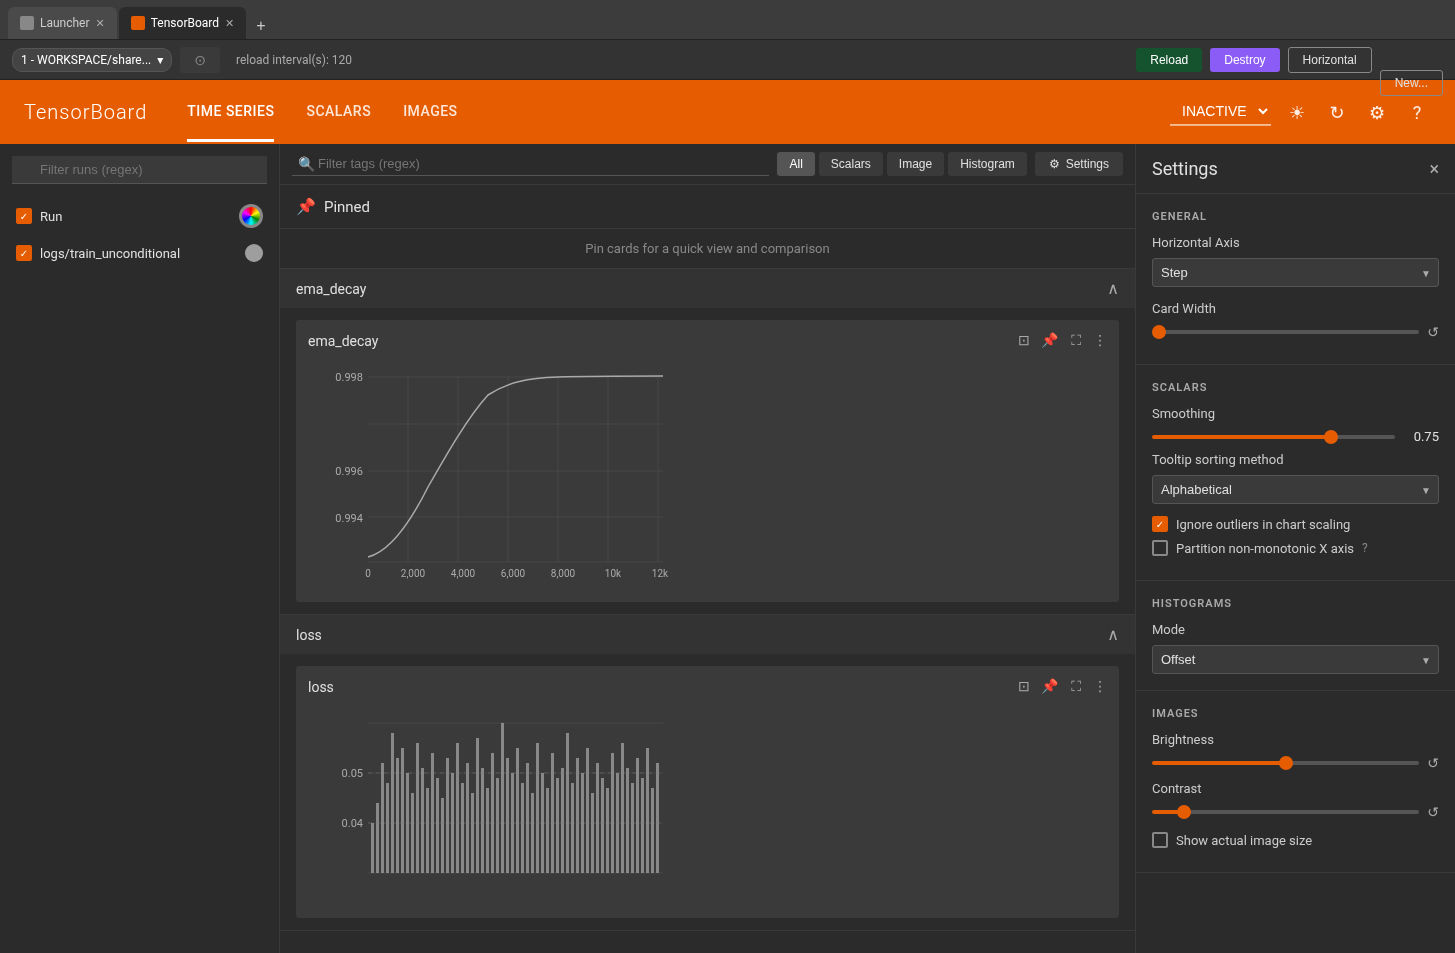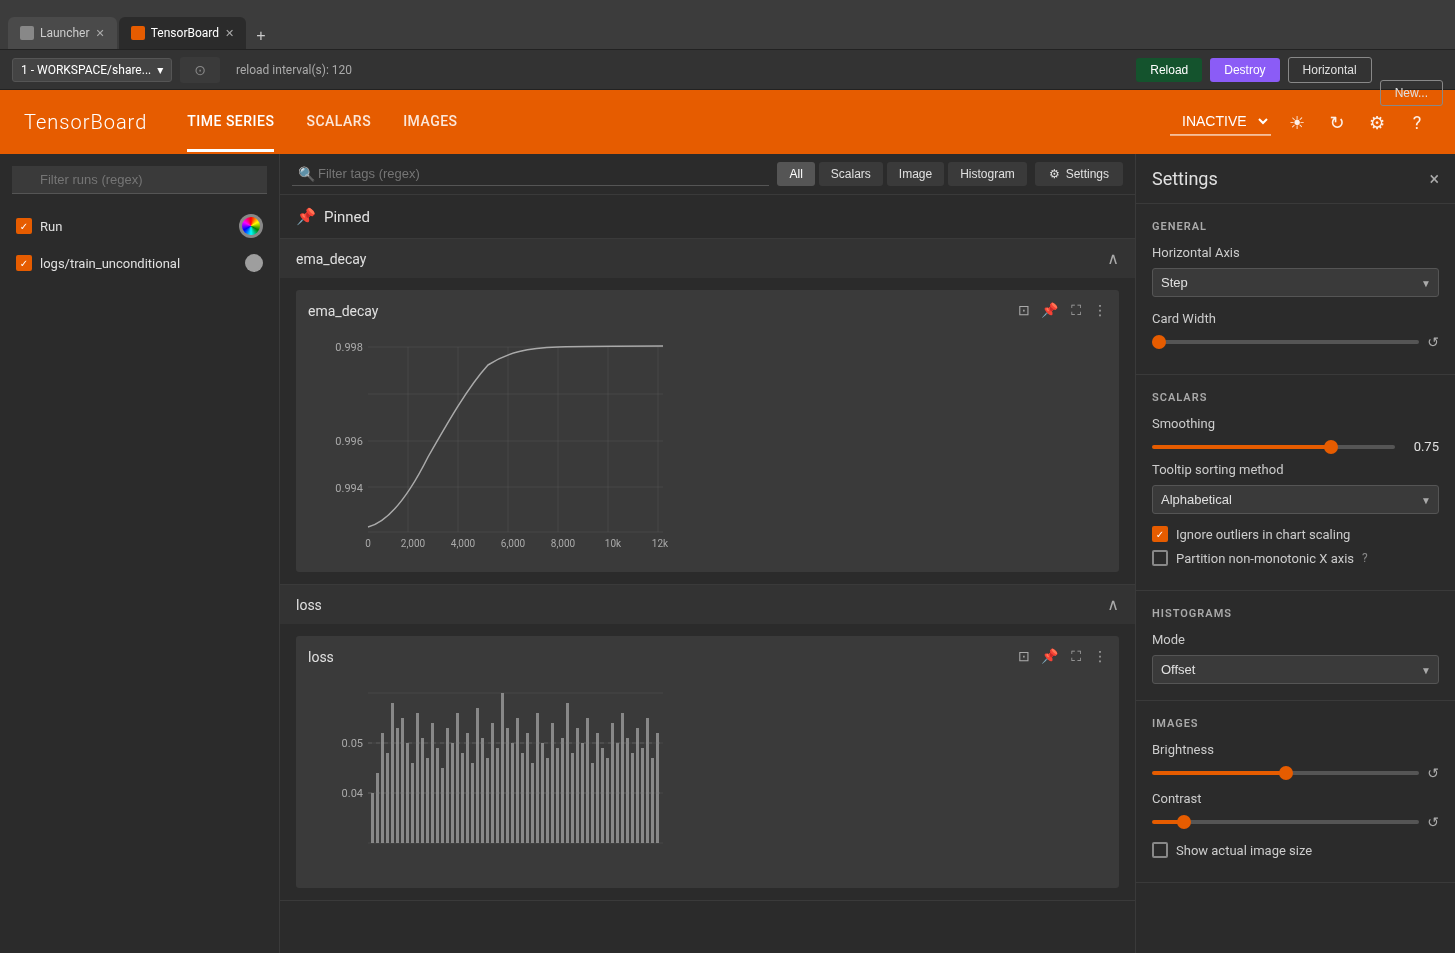--- a/index.html
+++ b/index.html
@@ -1,32 +1,32 @@
 <!DOCTYPE html>
 <html><head>
   <meta charset="utf-8">
   <style>
     * { box-sizing: border-box; margin: 0; padding: 0; }
     body { font-family: 'Roboto', Arial, sans-serif; background: #2b2b2b; color: #e0e0e0; height: 953px; width: 1455px; overflow: hidden; font-size: 13px; }
 
     
-    .browser-chrome { background: #3c3c3c; height: 50px; display: flex; align-items: center; border-bottom: 1px solid #222; }
+    .browser-chrome { background: #3c3c3c; height: 40px; display: flex; align-items: center; border-bottom: 1px solid #222; }
     .tab-bar { display: flex; align-items: flex-end; height: 100%; padding-left: 8px; gap: 2px; }
     .tab { display: flex; align-items: center; padding: 6px 12px; border-radius: 6px 6px 0 0; font-size: 12px; gap: 6px; height: 32px; }
     .tab.inactive { background: #4a4a4a; color: #ccc; }
     .tab.active { background: #2b2b2b; color: #fff; }
     .tab-close { color: #aaa; cursor: pointer; font-size: 11px; }
     .tab-new { background: none; border: none; color: #ccc; font-size: 16px; cursor: pointer; padding: 4px 8px; }
     .tab-icon { width: 14px; height: 14px; border-radius: 2px; display: inline-flex; align-items: center; justify-content: center; }
     .tab-icon.orange { background: #e65c00; }
     .tab-icon.gray { background: #888; }
 
     
     .toolbar { background: #333; height: 40px; display: flex; align-items: center; padding: 0 12px; gap: 8px; border-bottom: 1px solid #222; }
-    .workspace-selector { background: #444; border: 1px solid #555; color: #fff; padding: 4px 8px; border-radius: 3px; font-size: 12px; display: flex; align-items: center; gap: 6px; cursor: pointer; }
+    .workspace-selector { background: #444; border: 1px solid #555; color: #fff; padding: 4px 8px; border-radius: 10px; font-size: 12px; display: flex; align-items: center; gap: 6px; cursor: pointer; }
     .reload-text { color: #aaa; font-size: 12px; margin-left: 8px; flex: 1; }
     .toolbar-btn { padding: 5px 14px; border: none; border-radius: 3px; font-size: 12px; cursor: pointer; font-weight: 500; }
     .btn-reload { background: #14532d; color: #fff; }
     .btn-destroy { background: #8b5cf6; color: #fff; }
     .btn-duplicate { background: transparent; border: 1px solid #888; color: #e0e0e0; }
     .btn-new { background: transparent; border: 1px solid #888; color: #e0e0e0; margin-top: 47px; }
 
     
     .app-header { background: #e65c00; height: 64px; display: flex; align-items: center; padding: 0 24px; gap: 32px; }
     .app-logo { color: #fff; font-size: 20px; font-weight: 300; letter-spacing: 1px; margin-right: 8px; }
@@ -197,20 +197,21 @@
       <button class="settings-btn">
         <span>⚙</span>
         <span>Settings</span>
       </button>
     </div>
 
     <div class="pinned-section">
       <span class="pin-icon">📌</span>
       <span class="pinned-text">Pinned</span>
     </div>
+    <div class="pinned-hint">Pin cards for a quick view and comparison</div>
 
     <div class="chart-section">
       <div class="chart-section-header">
         <span class="chart-section-title">ema_decay</span>
         <span class="collapse-icon">∧</span>
       </div>
       <div class="chart-card-container">
         <div class="chart-card">
           <div class="chart-card-header">
             <span class="chart-card-title">ema_decay</span>

